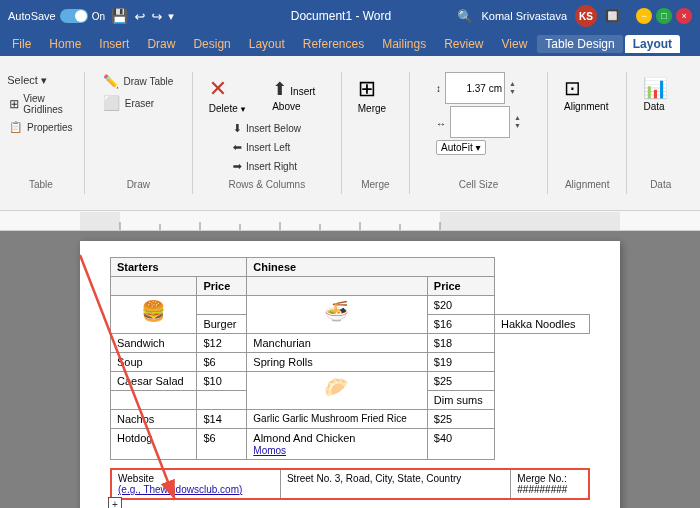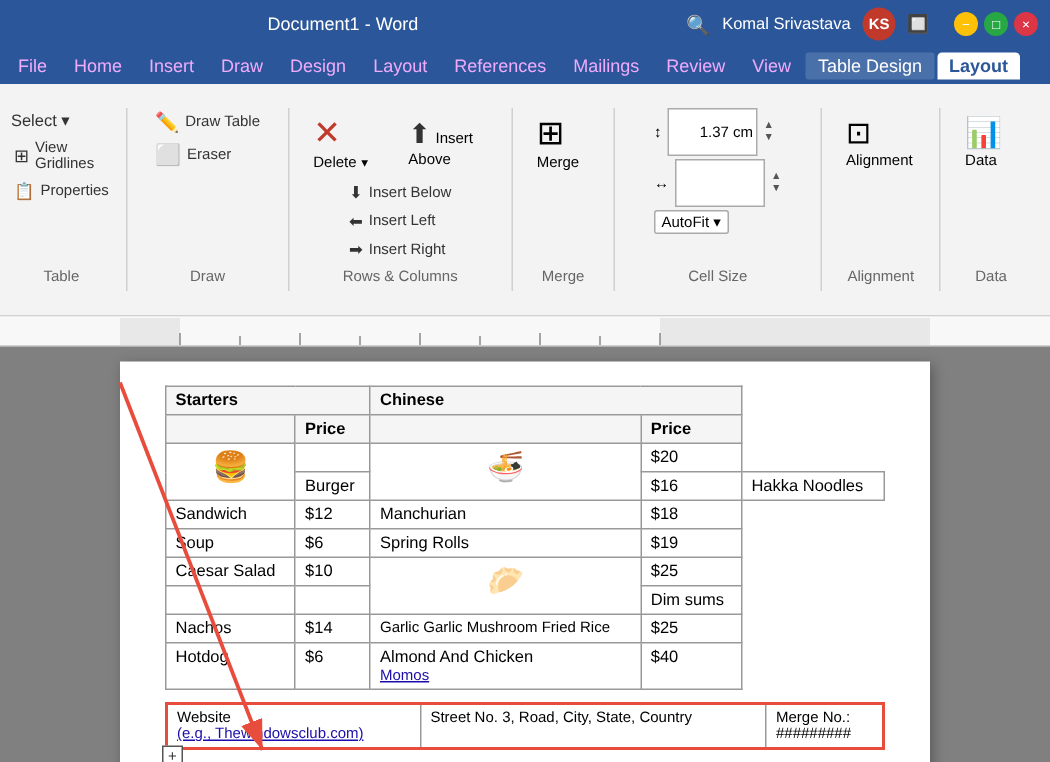--- a/index.html
+++ b/index.html
@@ -50,21 +50,21 @@
     
     .menu-bar {
       background: #2b579a;
       height: 24px;
       display: flex;
       align-items: center;
       padding: 0 4px;
       gap: 2px;
     }
     .menu-item {
-      color: #f0abfc;
+      color: #fdba74;
       padding: 2px 8px;
       font-size: 12px;
       cursor: pointer;
       border-radius: 2px;
     }
 
     
     .ribbon {
       background: #f3f3f3;
       border-bottom: 1px solid #d0d0d0;
@@ -244,20 +244,31 @@
     .spin-btns { display: flex; flex-direction: column; }
     .spin-btn { font-size: 7px; cursor: pointer; line-height: 8px; color: #555; }
     .autofit-btn { font-size: 10px; padding: 1px 4px; border: 1px solid #aaa; background: white; cursor: pointer; border-radius: 2px; }
     .select-btn { display: flex; align-items: center; gap: 2px; font-size: 11px; color: #333; cursor: pointer; padding: 2px 4px; border-radius: 2px; }
     .eraser-icon { font-size: 14px; }
   </style>
 </head>
 <body>
 
 <div class="title-bar">
+  <div class="title-bar-left">
+    <span class="autosave">
+      <span>AutoSave</span>
+      <span class="toggle-on"></span>
+      <span style="font-size:10px;">On</span>
+    </span>
+    <span style="font-size:14px;">💾</span>
+    <span style="font-size:13px;">↩</span>
+    <span style="font-size:13px;">↪</span>
+    <span style="font-size:11px;">▾</span>
+  </div>
   <div class="title-bar-center">
     <span>Document1 - Word</span>
   </div>
   <div class="title-bar-right">
     <span style="font-size:13px;">🔍</span>
     <span>Komal Srivastava</span>
     <div class="user-avatar">
       <span>KS</span>
     </div>
     <span style="font-size:12px;">🔲</span>

